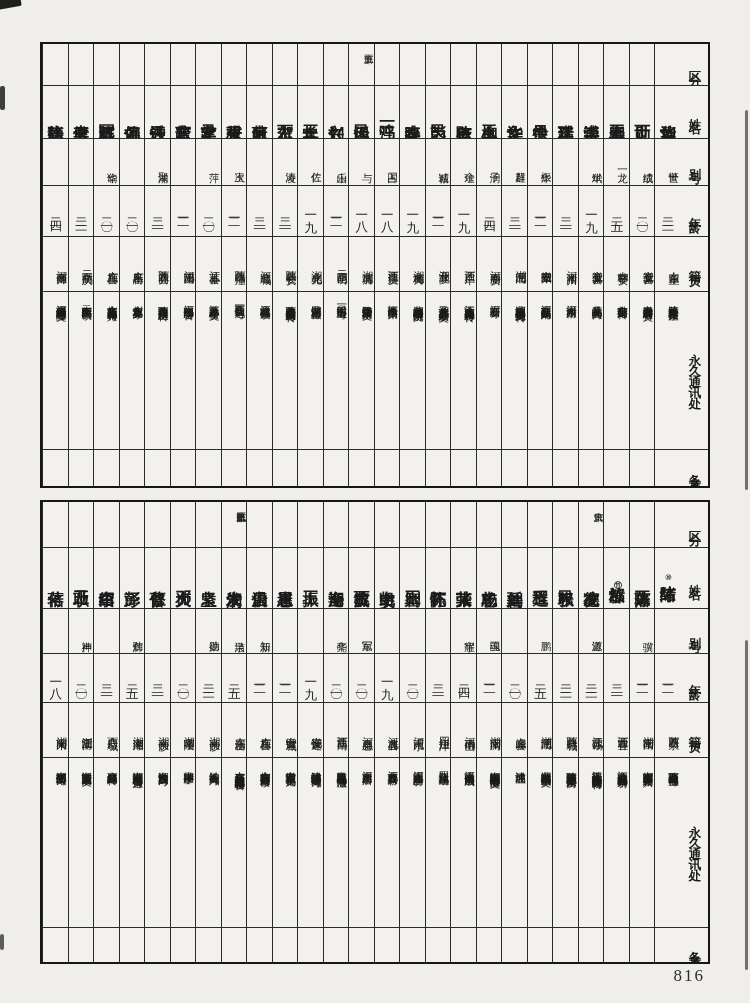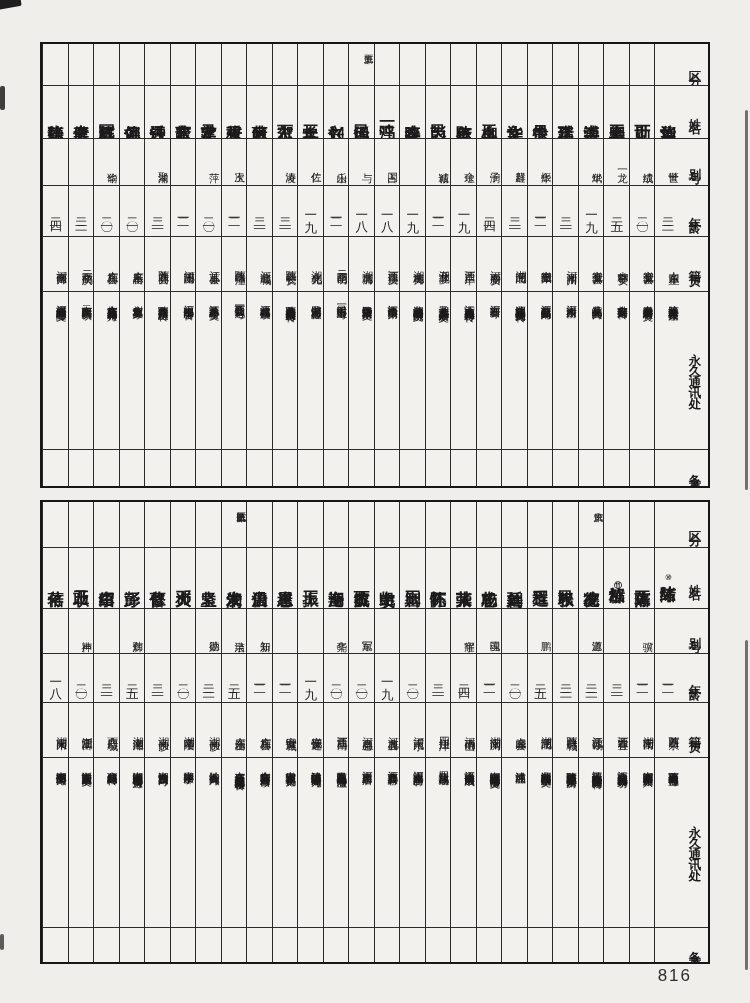--- a/index.html
+++ b/index.html
@@ -54,22 +54,22 @@
 
   .hcell{font-weight:bold;font-size:12.5px;text-align:center;letter-spacing:4px;line-height:26px;}
   .hcell.cell-address{letter-spacing:11px;padding-top:0;font-size:12.5px;}
   .hcell.cell-section,.hcell.cell-alias{padding-top:0;font-size:12.5px;line-height:26px;letter-spacing:4px;text-align:center;}
   .hcell.cell-age,.hcell.cell-origin{letter-spacing:4px;line-height:26px;}
   .hcell.cell-remark{writing-mode:vertical-rl;font-weight:bold;font-size:12.5px;text-align:center;letter-spacing:4px;}
 
   .mark{font-size:8px;letter-spacing:0;display:inline;}
 
   .page-number{
-    position:absolute;right:58px;top:966px;
-    font-family:Liberation Sans, sans-serif;
+    position:absolute;right:45px;top:966px;
+    font-family:Liberation Serif, serif;
     font-size:17px;letter-spacing:2px;color:#2d2d2d;
   }
 </style>
 </head>
 <body>
 
 <div class="page">
   <div class="art art-corner"></div>
   <div class="art art-left"></div>
   <div class="art art-left2"></div>

